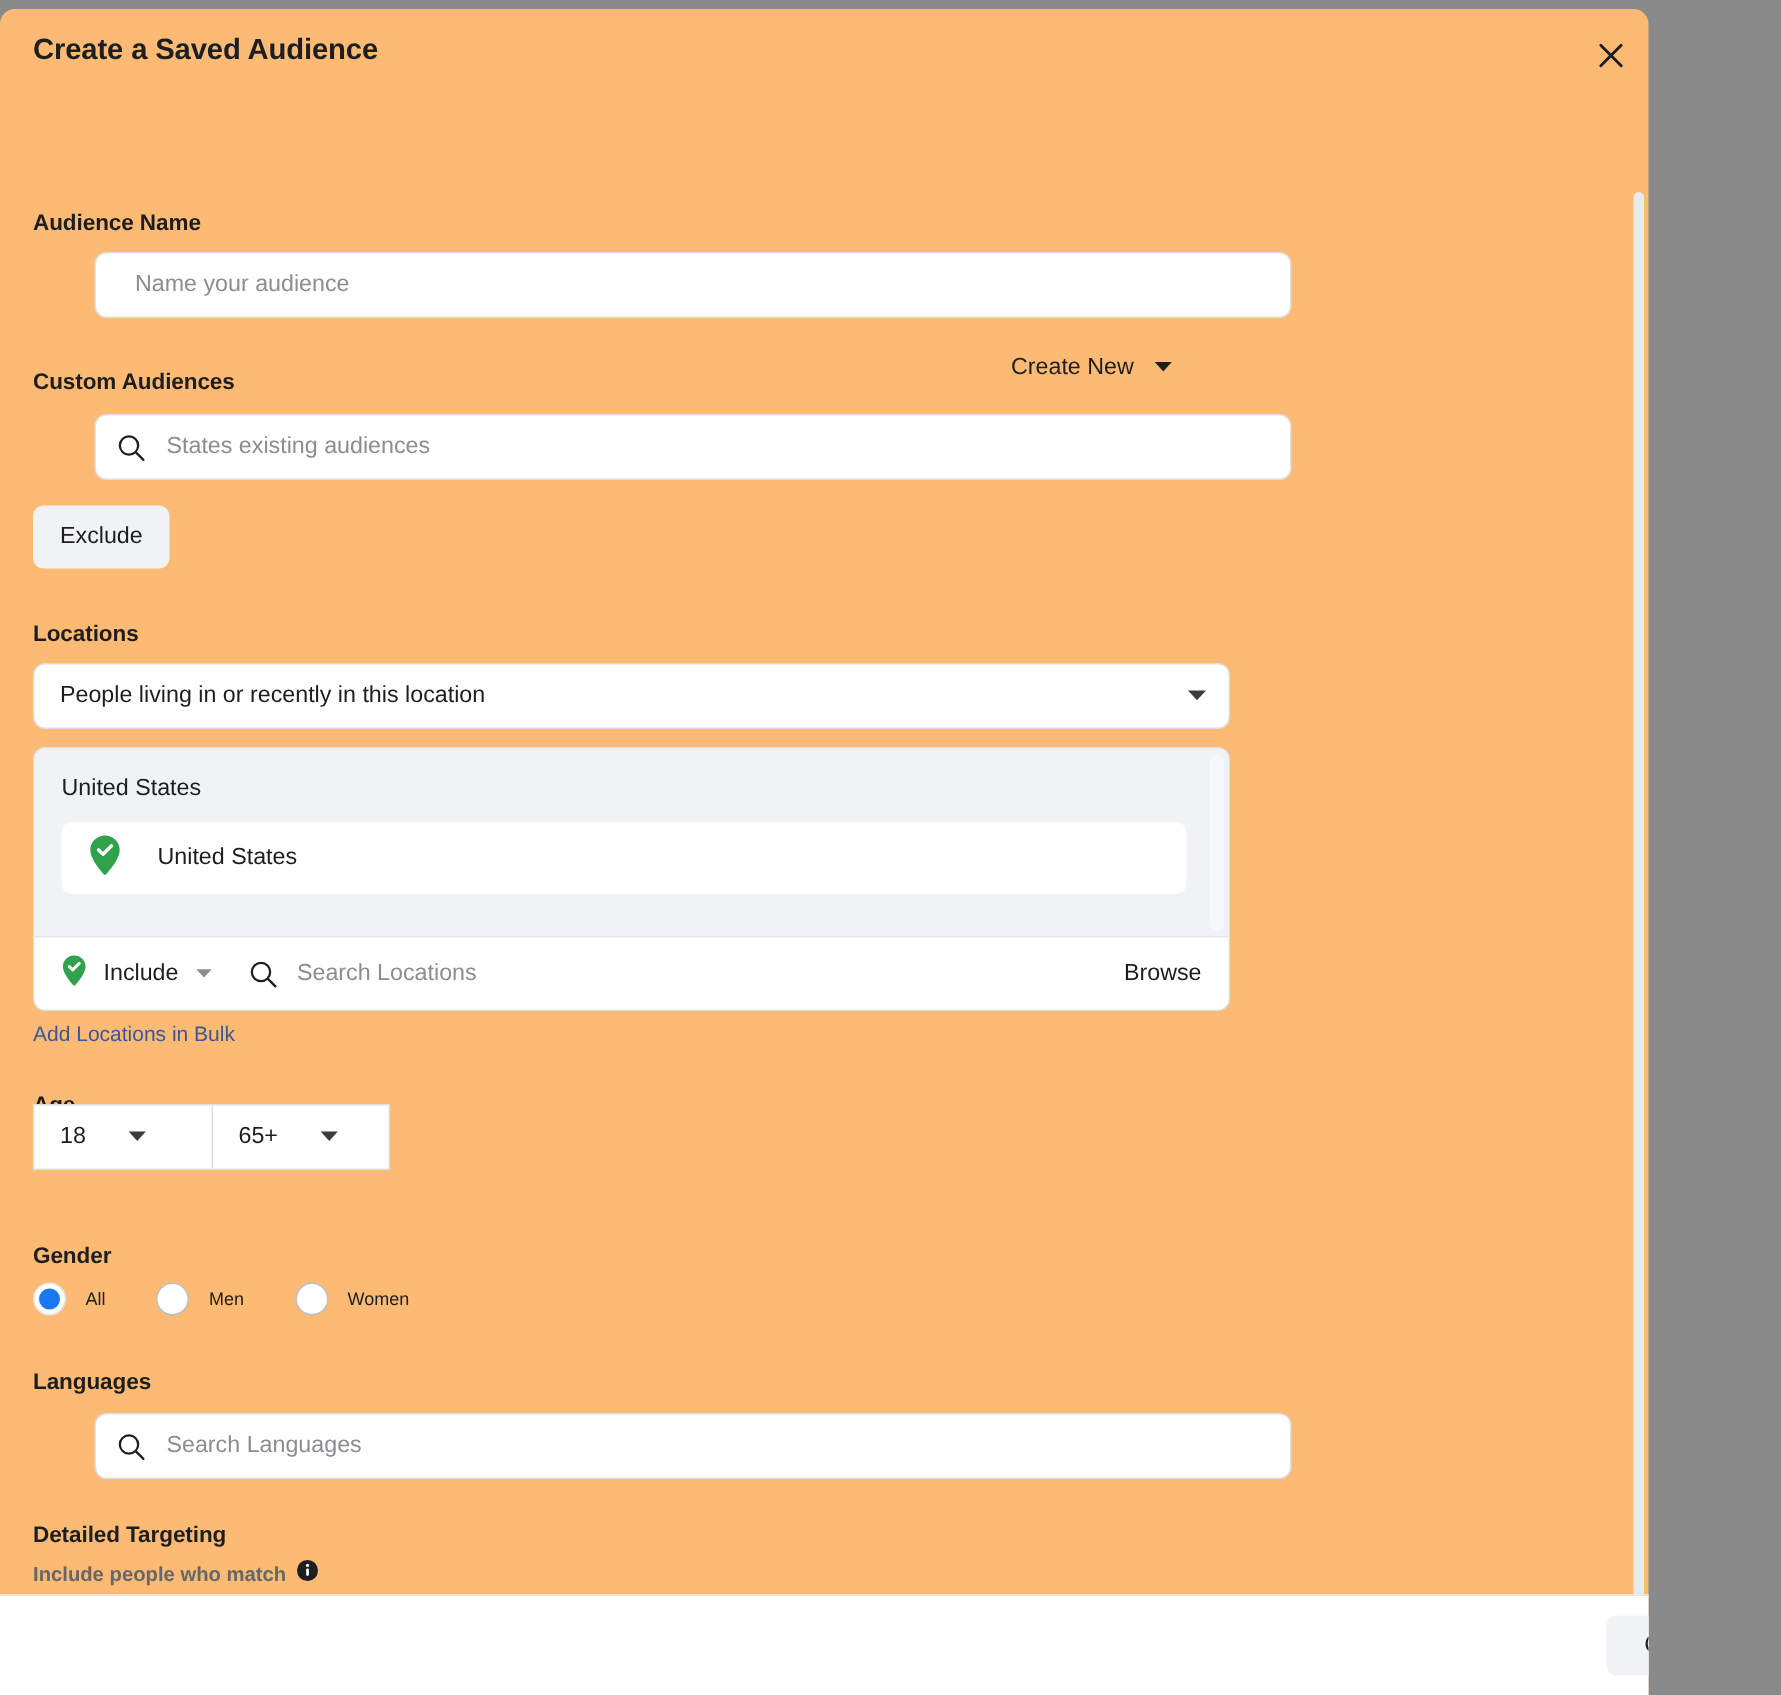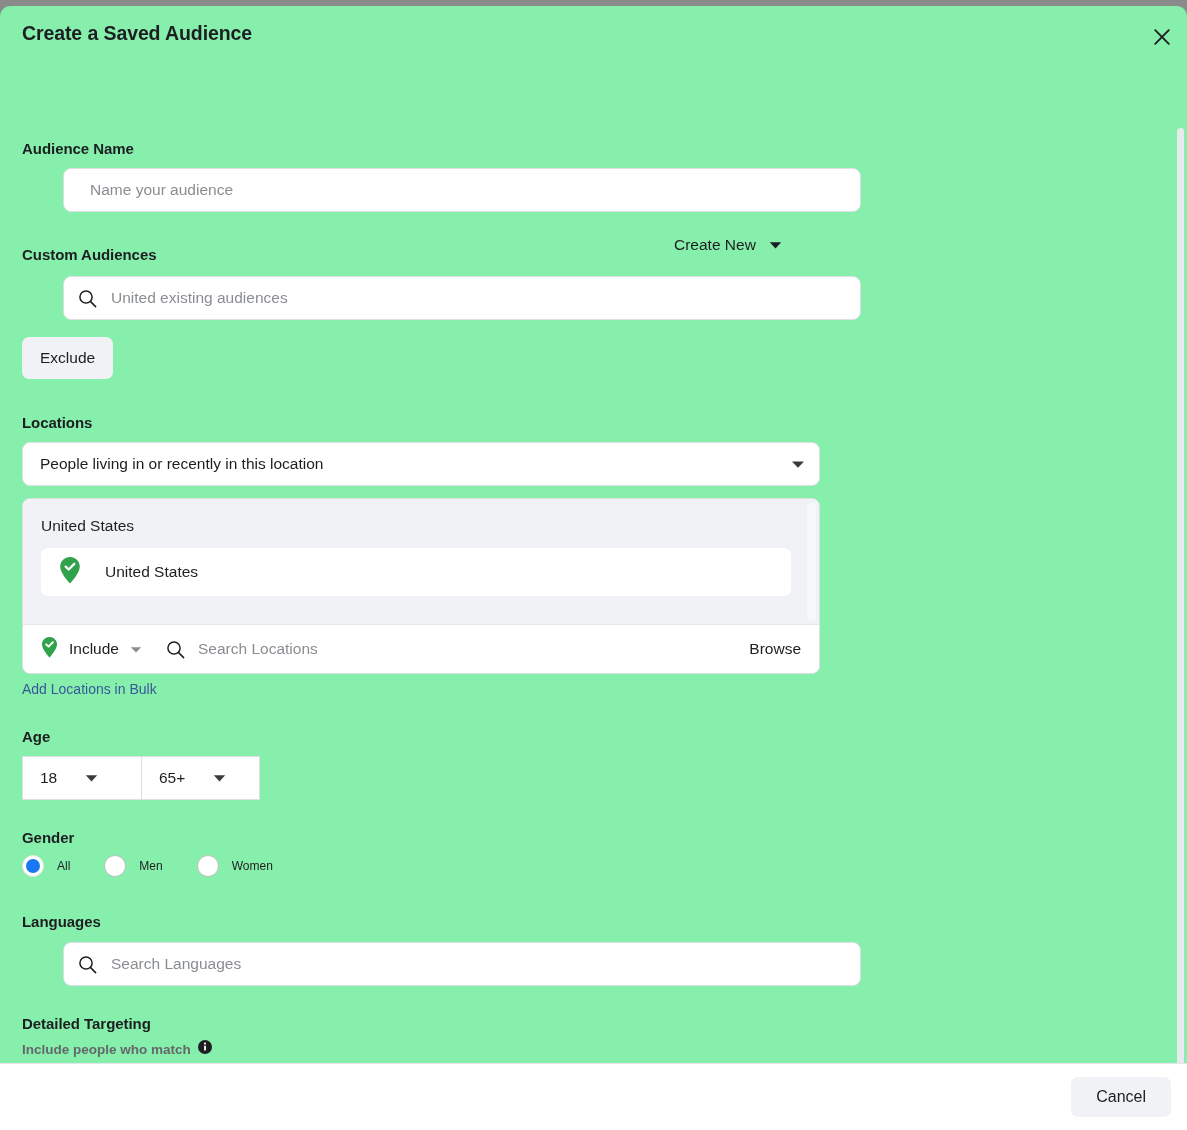--- a/index.html
+++ b/index.html
@@ -8,23 +8,23 @@
     width: 1187px;
     height: 1130px;
     background: #8a8a8a;
     font-family: "Liberation Sans", sans-serif;
     overflow: hidden;
   }
 
   .modal {
     position: absolute;
     left: 0; top: 6px;
-    width: 1187px;
+    width: 1099px;
     height: 1124px;
-    background: #86efac;
+    background: #fdba74;
     border-top-left-radius: 10px;
     border-top-right-radius: 10px;
     overflow: hidden;
   }
 
   
   .modal-header {
     position: relative;
     height: 58px;
   }
@@ -188,21 +188,21 @@
     font-size: 14px;
     color: #385898;
     cursor: pointer;
     text-decoration: none;
   }
 
   
   .row-age-label { position: absolute; left: 22px; top: 664px; }
   .age-group {
     position: absolute;
-    left: 22px; top: 692px;
+    left: 22px; top: 672px;
     display: flex;
     border: 1px solid #dddfe2;
     border-radius: 0;
     overflow: hidden;
     background: #fff;
   }
   .age-sel {
     height: 42px;
     display: flex; align-items: center;
     padding: 0 13px 0 17px;
@@ -334,21 +334,21 @@
         </svg>
       </span>
     </div>
     <div class="field row-custom-input">
       <span class="search-ico">
         <svg width="19" height="19" viewBox="0 0 19 19" aria-hidden="true">
           <circle cx="8" cy="8" r="6.1" stroke="#1c1e21" stroke-width="1.5" fill="none"></circle>
           <path d="M12.6 12.6 L17.6 17.6" stroke="#1c1e21" stroke-width="1.5" stroke-linecap="round"></path>
         </svg>
       </span>
-      <span class="ph">United existing audiences</span>
+      <span class="ph">States existing audiences</span>
     </div>
     <button class="exclude-btn">Exclude</button>
 
     <div class="section-label row-loc-label">Locations</div>
     <div class="select-box">
       <span class="val">People living in or recently in this location</span>
       <span>
         <svg width="14" height="9" viewBox="0 0 14 9" aria-hidden="true">
           <path d="M1 1.4 L7 7.8 L13 1.4 Z" fill="#3a3b3c"></path>
         </svg>

